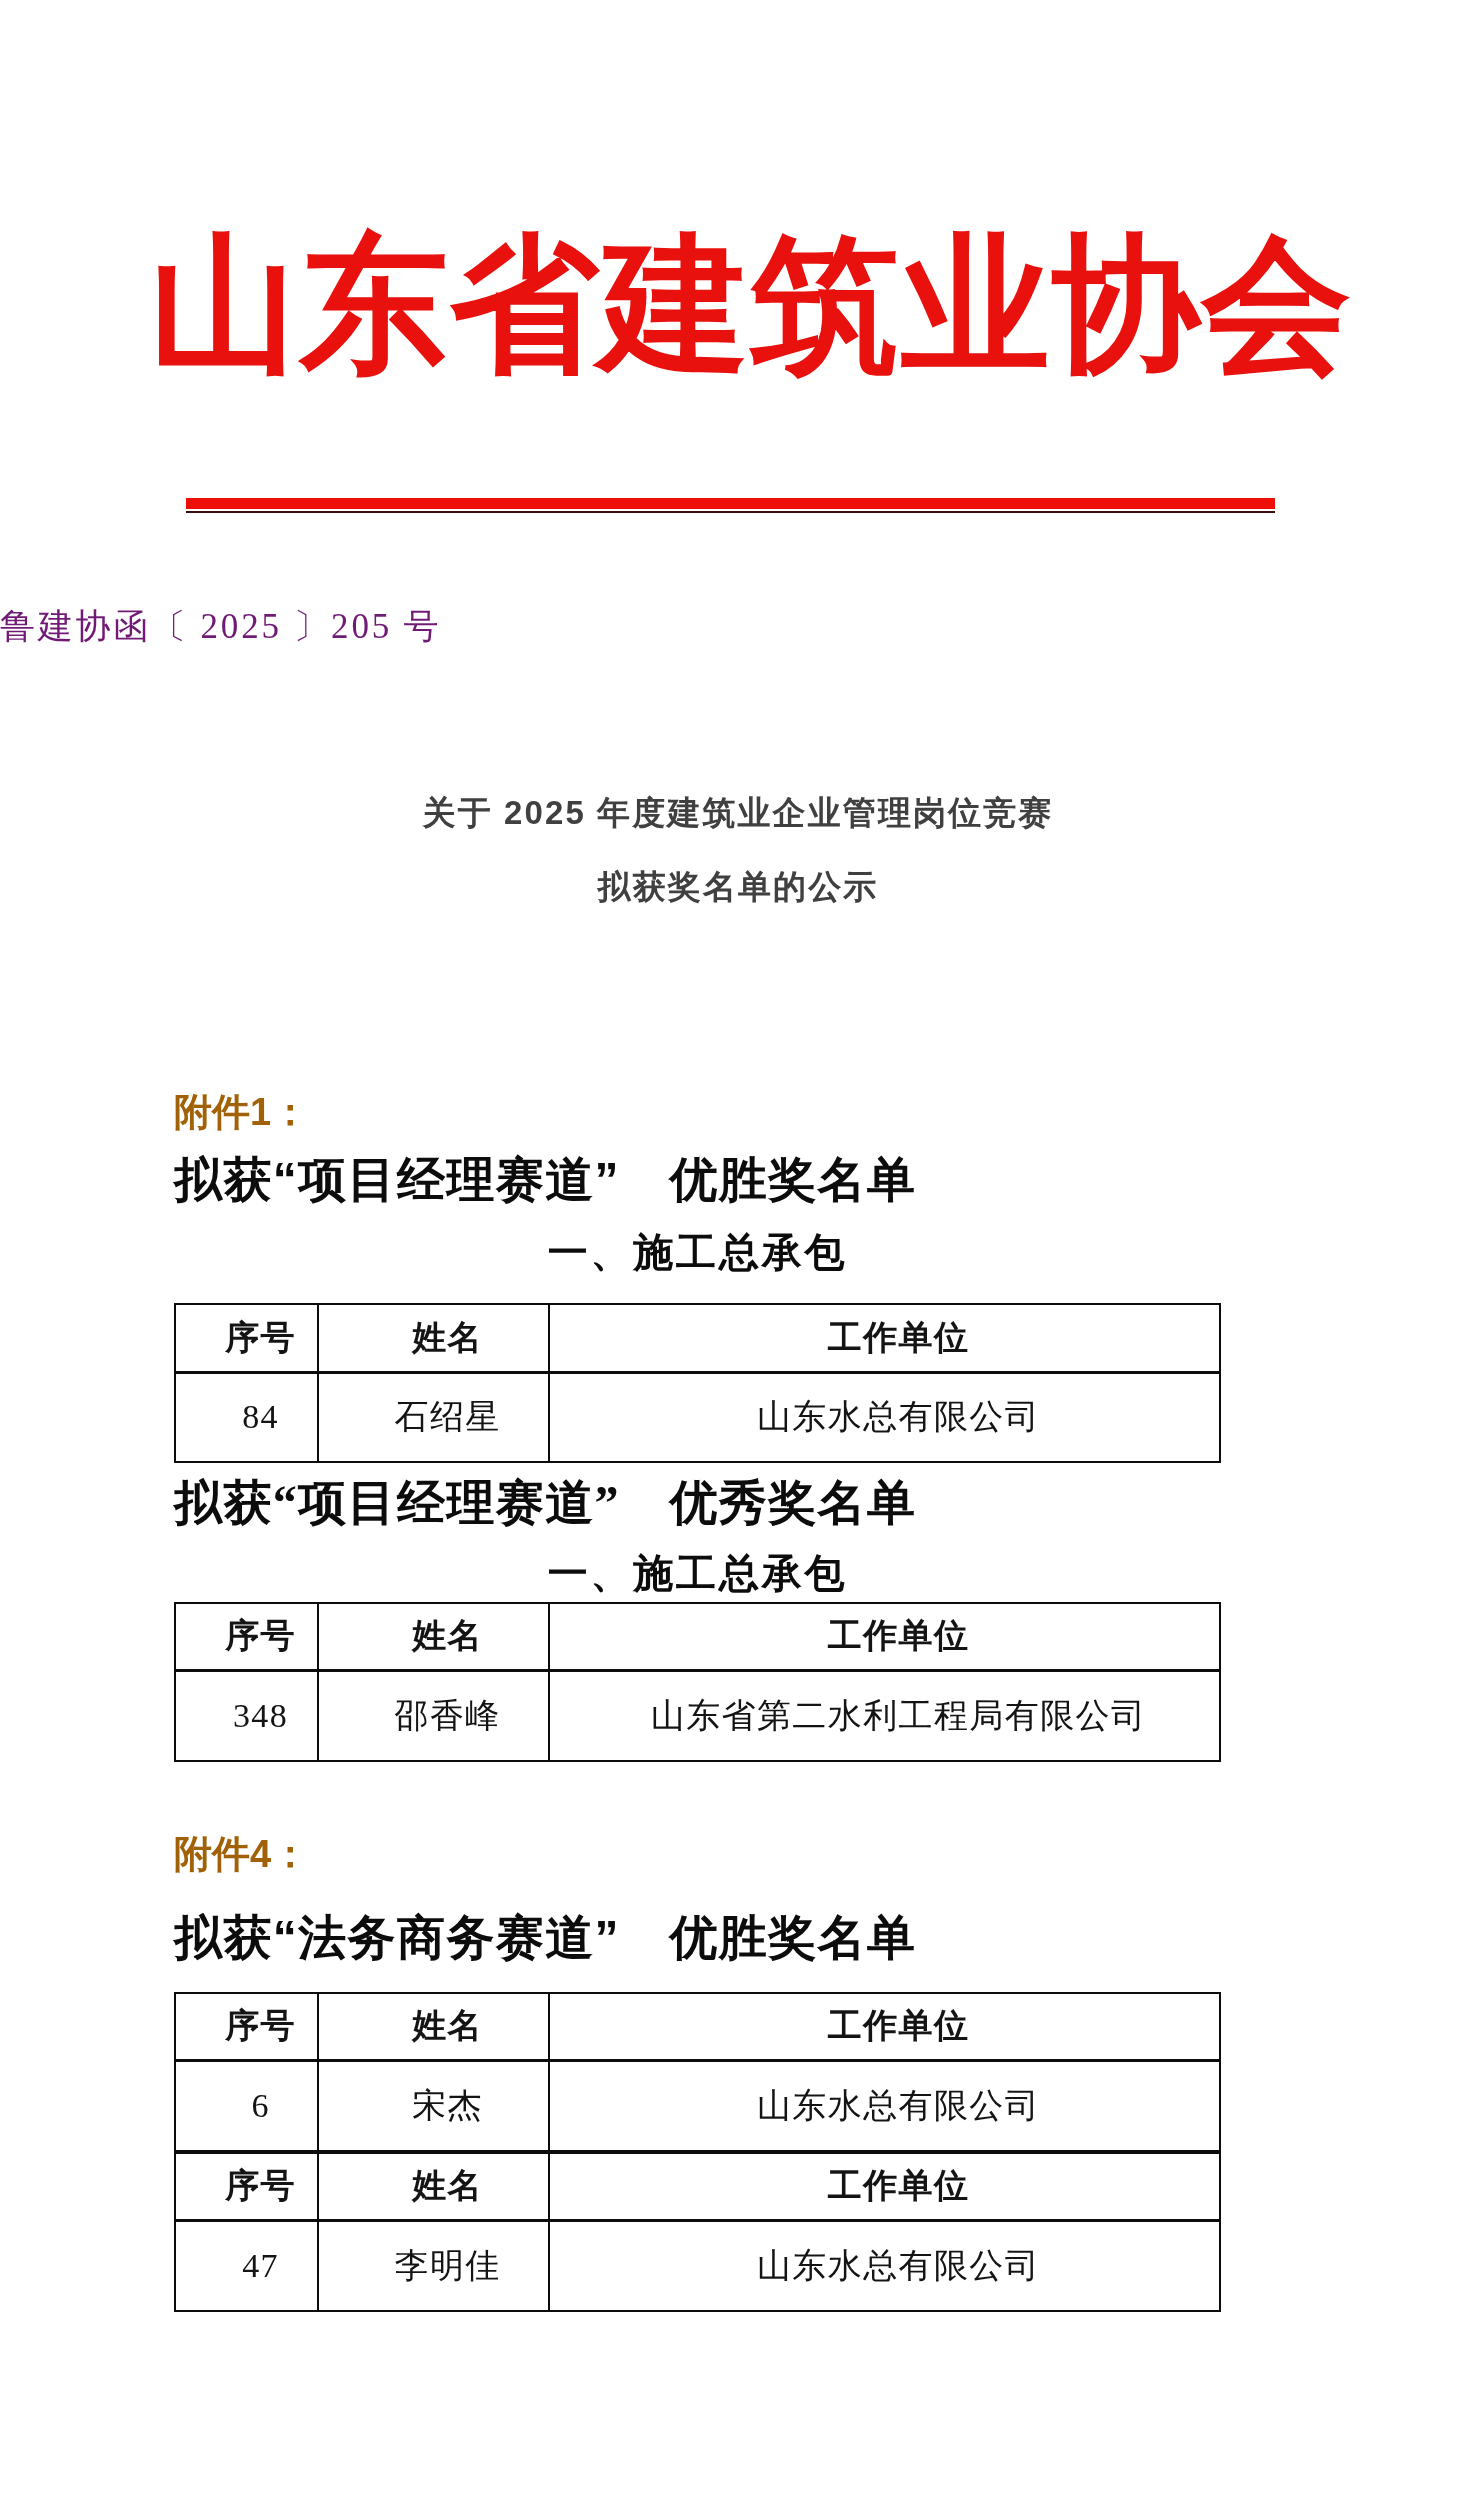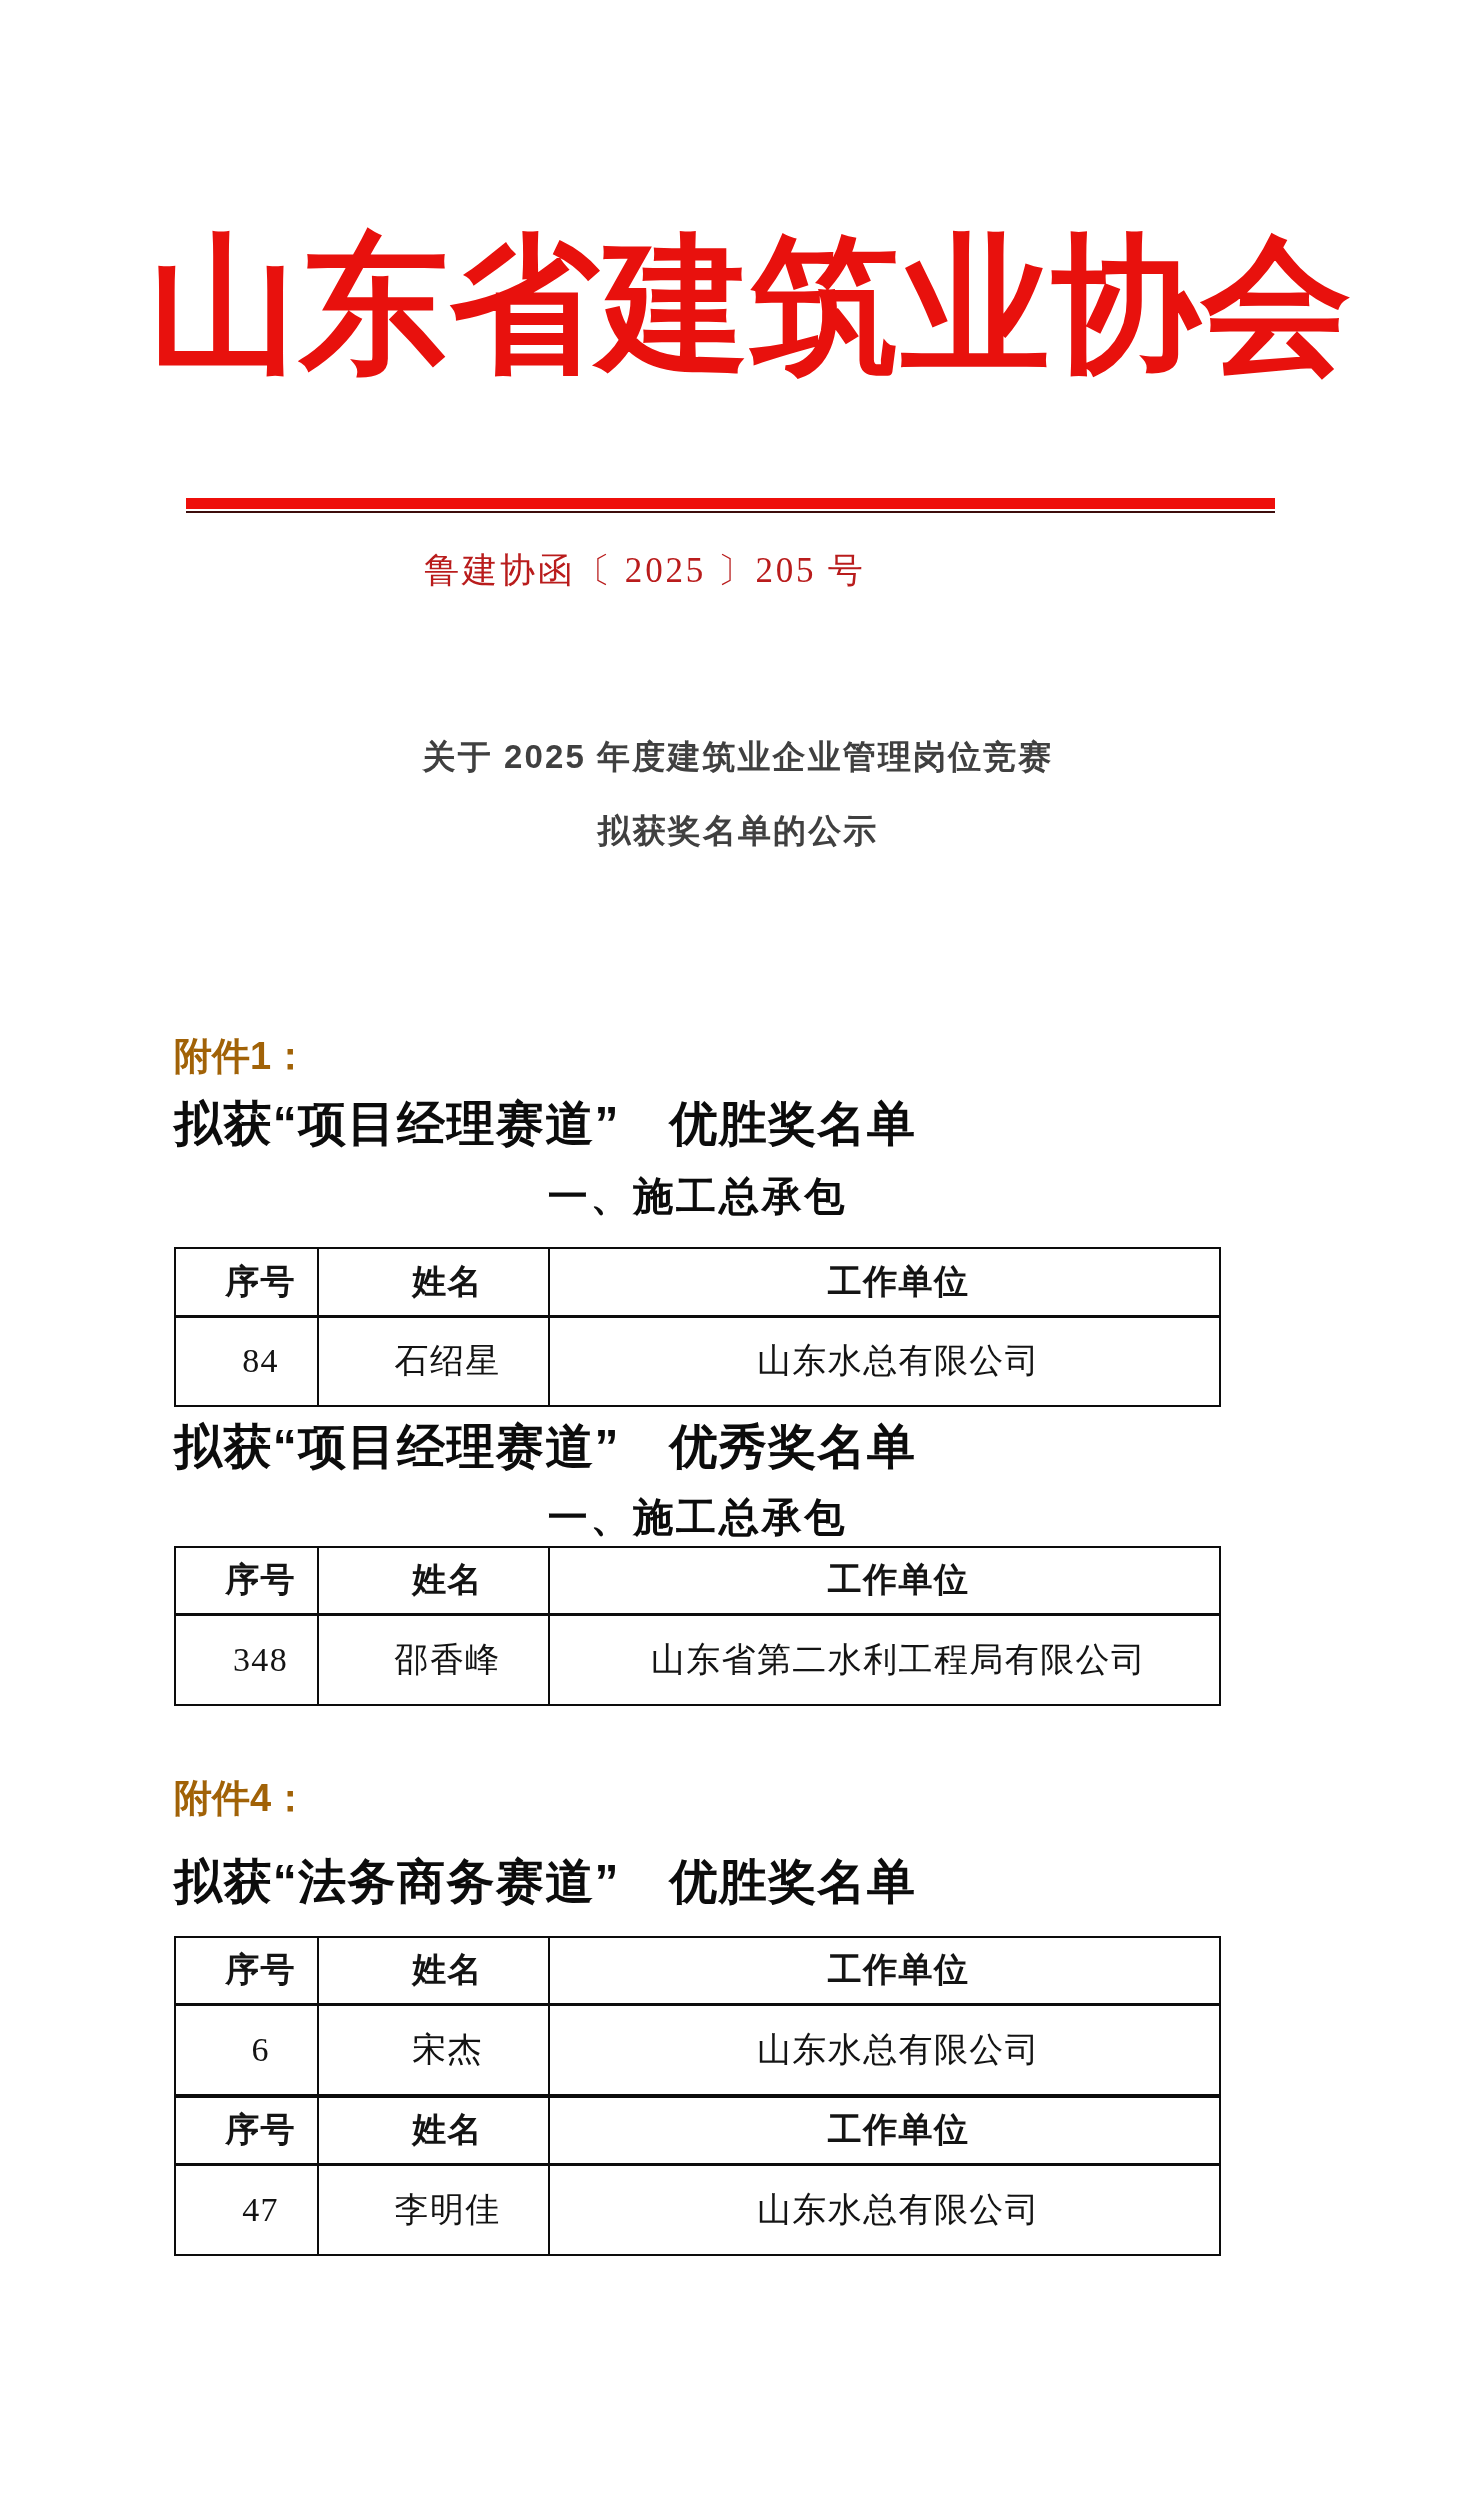--- a/index.html
+++ b/index.html
@@ -25,27 +25,27 @@
     white-space: nowrap;
     padding-left: 36px;
   }
   .red-rule {
     margin: 99px 0 0 186px;
     width: 1089px;
   }
   .red-rule .bar { height: 10.6px; background: #ee0f0b; }
   .red-rule .thin { height: 2.1px; background: #3c0d0c; margin-top: 2.8px; }
   .doc-number {
-    margin-top: 36px;
+    margin-top: 92px;
     padding-right: 175px;
-    text-align: center;
+    text-align: left;
     font-size: 35px;
     line-height: 43px;
     font-family: "Liberation Serif", serif;
-    color: #b91c1c;
+    color: #701a75;
     letter-spacing: 2.8px;
   }
   .main-title {
     margin-top: 128px;
     text-align: center;
     font-family: "Liberation Sans", sans-serif;
     font-weight: 700;
     font-size: 33px;
     line-height: 74px;
     color: #404040;
@@ -68,21 +68,21 @@
   .section-title {
     text-align: left;
     font-family: "Liberation Sans", sans-serif;
     font-weight: 700;
     font-size: 48px;
     line-height: 54px;
     color: #0c0c0c;
     letter-spacing: 1.4px;
   }
   .section-title.s1 { margin-top: 17.7px; }
-  .section-title.s2 { margin-top: 12.8px; }
+  .section-title.s2 { margin-top: 12.8px; font-family: Liberation Serif, serif; }
   .section-title.s3 { margin-top: 34px; }
   .section-title.s4 { margin-top: 18.4px; }
   .sub-heading {
     text-align: center;
     font-family: "Liberation Sans", sans-serif;
     font-weight: 700;
     font-size: 40px;
     line-height: 45px;
     color: #0c0c0c;
     letter-spacing: 2.8px;

